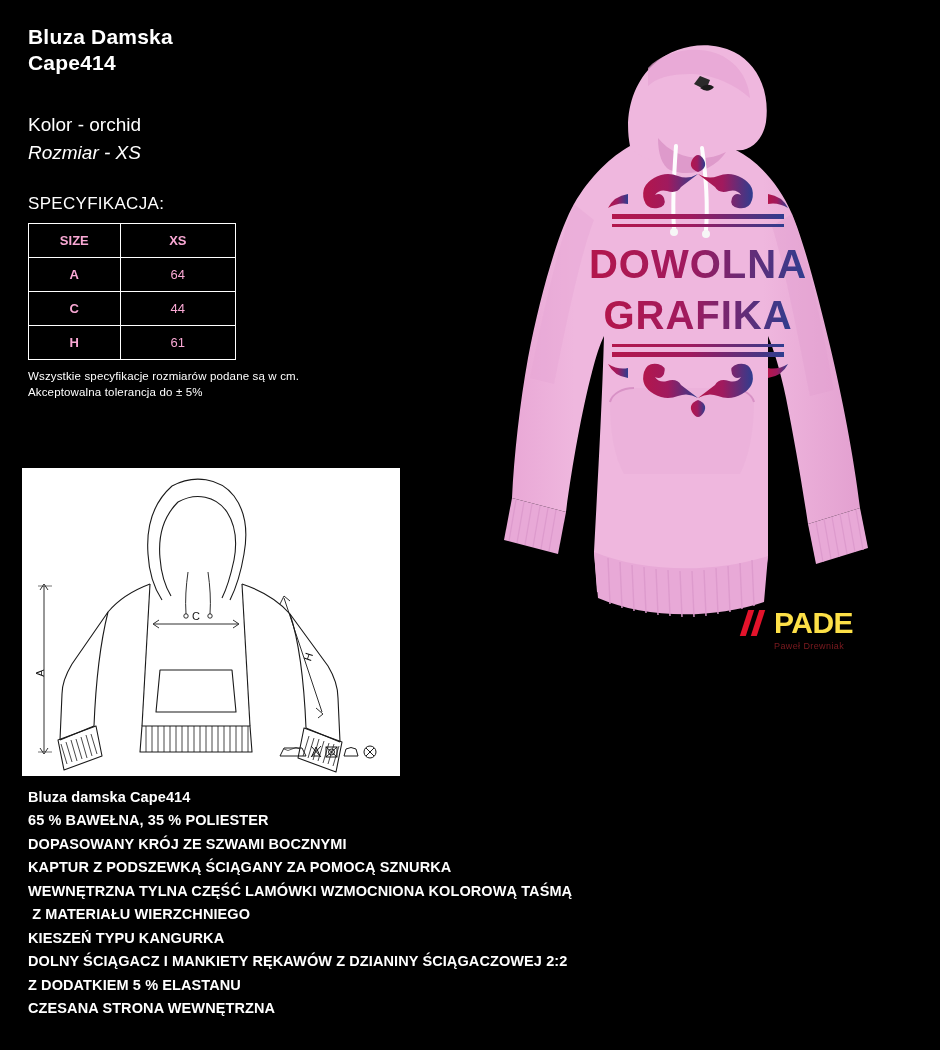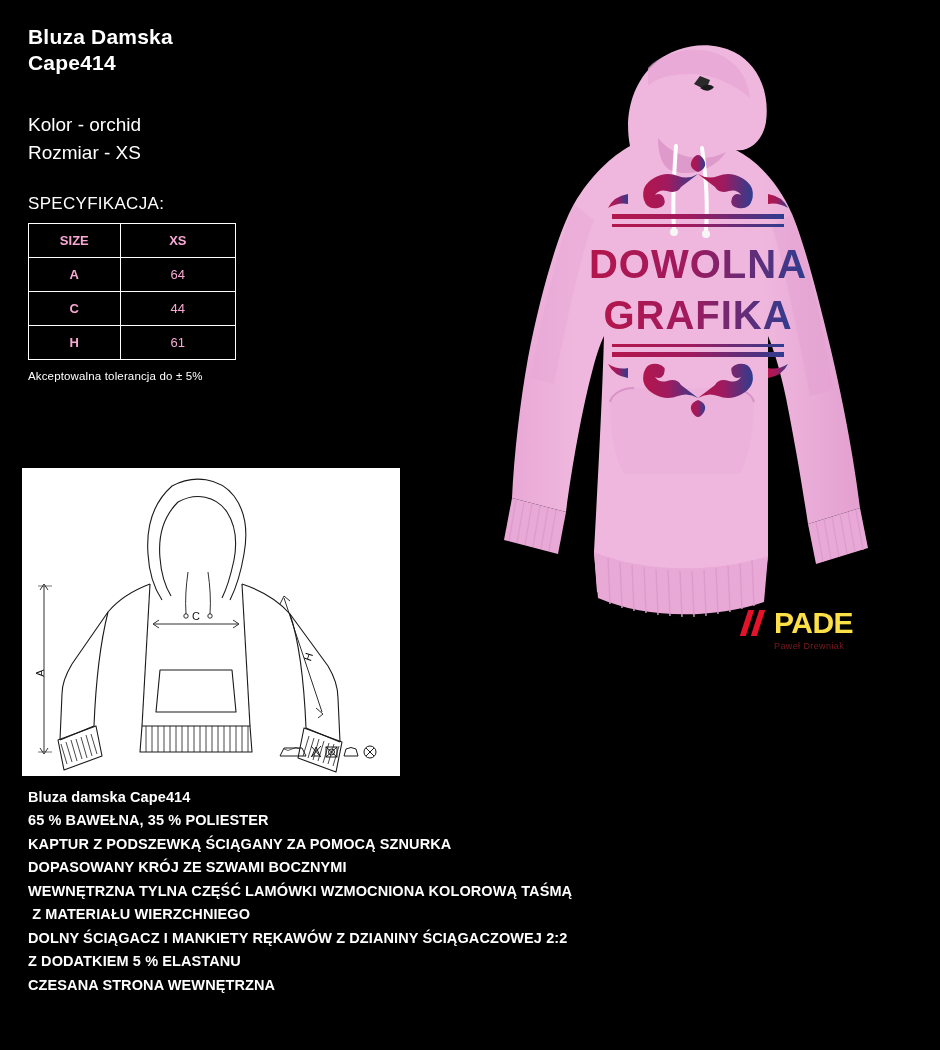--- a/index.html
+++ b/index.html
@@ -26,21 +26,21 @@
   .title-block {
     font-size: 21px;
     font-weight: bold;
     line-height: 1.25;
     letter-spacing: .2px;
   }
   .title-line { display: block; }
 
   .attrs { margin-top: 34px; }
   .attr-1 { font-size: 19px; line-height: 1.5; }
-  .attr-2 { font-size: 19px; line-height: 1.5; }
+  .attr-2 { font-size: 19px; line-height: 1.5; font-style: italic; }
   .attr-3 { font-size: 16px; line-height: 1.5; }
   .attr-3 sup { font-size: 10px; vertical-align: super; }
 
   .spec-head {
     margin-top: 26px;
     font-size: 17px;
     letter-spacing: .3px;
   }
 
   .spec-table {
@@ -179,20 +179,21 @@
           <td class="col-val">44</td>
         </tr>
         <tr>
           <td class="col-label">H</td>
           <td class="col-val">61</td>
         </tr>
       </tbody>
     </table>
 
     <div class="spec-note">
+      <span>Wszystkie  specyfikacje  rozmiarów  podane  są  w  cm.</span>
       <span>Akceptowalna tolerancja do ± 5%</span>
     </div>
   </div>
 
   <div class="drawing-wrap">
     <svg width="378" height="308" viewBox="0 0 378 308">
       <rect x="0" y="0" width="378" height="308" fill="#ffffff"></rect>
       <g fill="none" stroke="#1a1a1a" stroke-width="1.1" stroke-linejoin="round">
 
         <path d="M150 18 C 132 34, 124 58, 126 86 C 127 104, 132 120, 140 132"></path>
@@ -303,24 +304,25 @@
 
         <circle cx="348" cy="284" r="6"></circle>
         <path d="M344 280 L 352 288 M352 280 L 344 288"></path>
       </g>
     </svg>
   </div>
 
   <div class="desc">
     <div class="desc-line">Bluza damska Cape414</div>
     <div class="desc-line">65 % BAWEŁNA, 35 % POLIESTER</div>
+    <div class="desc-line">DOPASOWANY KRÓJ ZE SZWAMI BOCZNYMI</div>
     <div class="desc-line">KAPTUR Z PODSZEWKĄ ŚCIĄGANY ZA POMOCĄ SZNURKA</div>
-    <div class="desc-line">DOPASOWANY KRÓJ ZE SZWAMI BOCZNYMI</div>
     <div class="desc-line">WEWNĘTRZNA TYLNA CZĘŚĆ LAMÓWKI WZMOCNIONA KOLOROWĄ TAŚMĄ</div>
     <div class="desc-line"> Z MATERIAŁU WIERZCHNIEGO</div>
+    <div class="desc-line">KIESZEŃ TYPU KANGURKA</div>
     <div class="desc-line">DOLNY ŚCIĄGACZ I MANKIETY RĘKAWÓW Z DZIANINY ŚCIĄGACZOWEJ 2:2</div>
     <div class="desc-line">Z DODATKIEM 5 % ELASTANU</div>
     <div class="desc-line">CZESANA STRONA WEWNĘTRZNA</div>
   </div>
 
   <div class="photo">
     <svg width="452" height="640" viewBox="0 0 452 640">
       <defs>
         <linearGradient id="printGrad" x1="0" y1="0" x2="1" y2="0">
           <stop offset="0%" stop-color="#b3164c"></stop>

